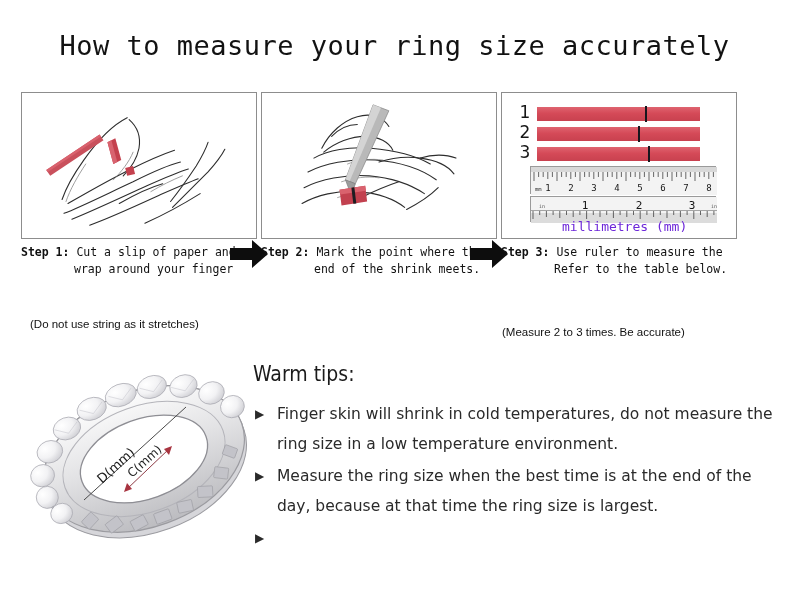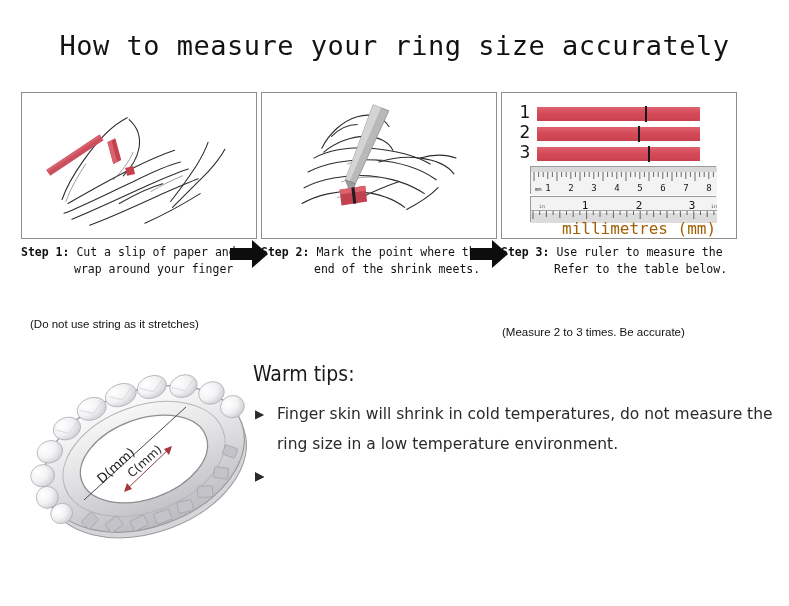--- a/index.html
+++ b/index.html
@@ -127,22 +127,22 @@
 
   .ruler {
     position: absolute;
     background: #f1f1f1;
     border: 1px solid #9a9a9a;
     box-sizing: border-box;
   }
   .mm-caption {
     position: absolute;
     font-family: "DejaVu Sans Mono", monospace;
-    font-size: 16px;
-    color: #a16207;
+    font-size: 13px;
+    color: #6d28d9;
   }
 
   
   .ring-wrap {
     position: absolute;
     left: 28px; top: 352px;
     width: 232px; height: 215px;
   }
   .tips {
     position: absolute;
@@ -487,17 +487,18 @@
 
 <div class="tips">
   <div class="tips-head">Warm tips:</div>
 
   <div class="tip">
     <span class="bullet">▶</span>
     <span>Finger skin will shrink in cold temperatures, do not measure the ring size in a low temperature environment.</span>
   </div>
   <div class="tip">
     <span class="bullet">▶</span>
+    <span>Measure the ring size when the best time is at the end of the day, because at that time the ring size is largest.</span>
   </div>
   <div class="tip">
     <span class="bullet">▶</span>
   </div>
 </div>
 
 </body></html>

